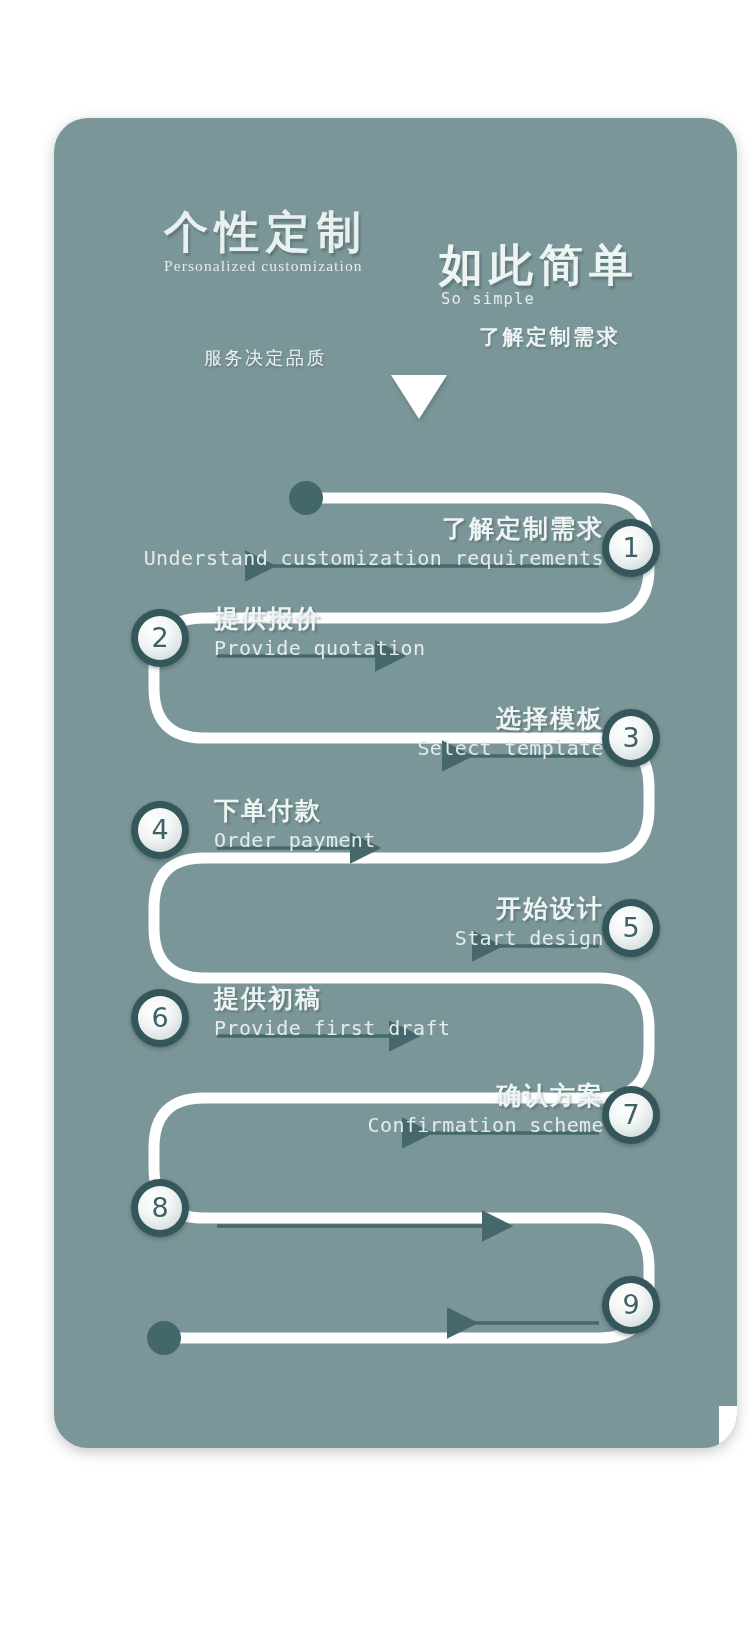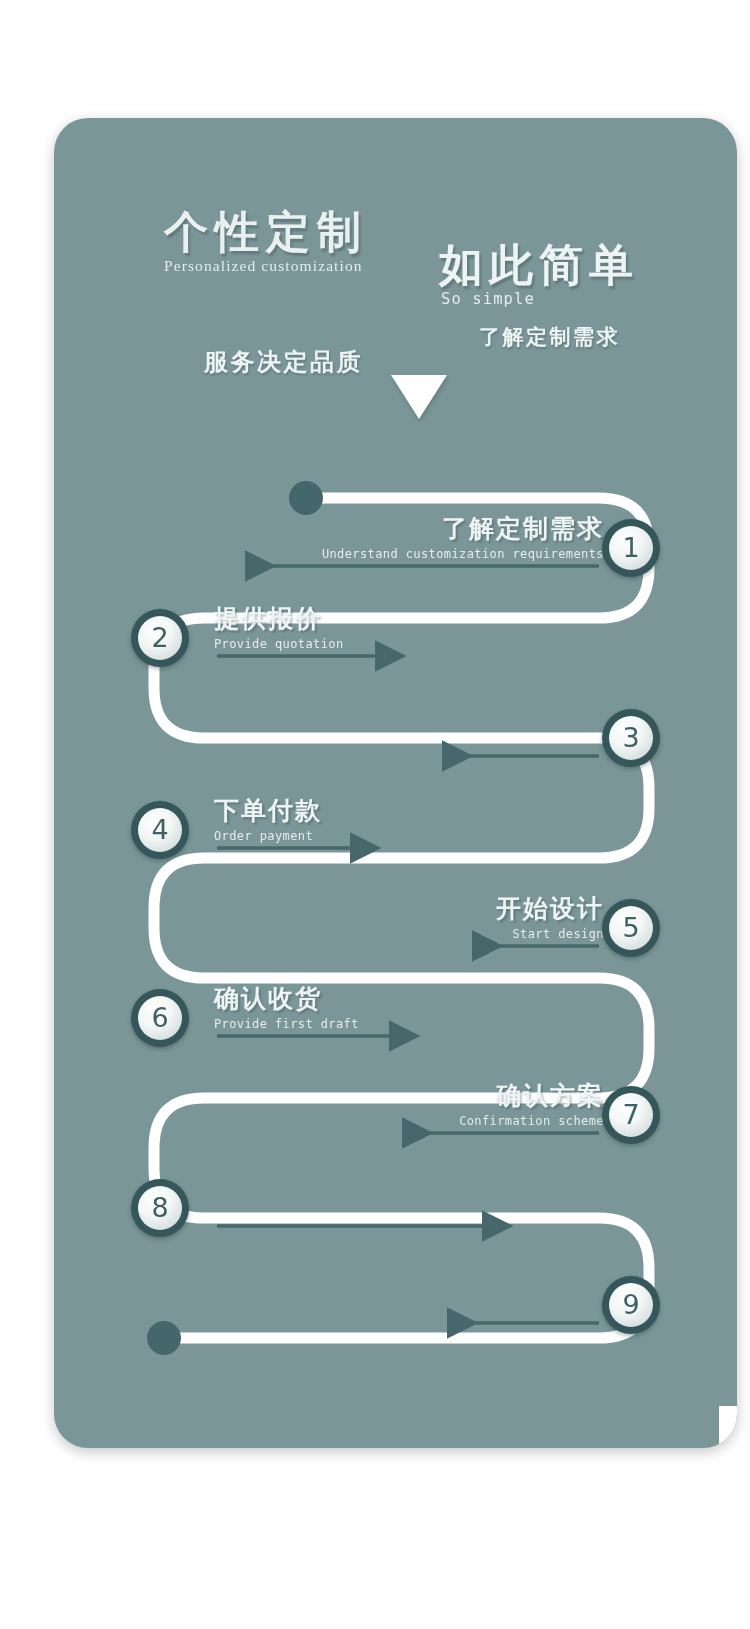--- a/index.html
+++ b/index.html
@@ -62,21 +62,21 @@
     font-family: "DejaVu Sans Mono", monospace;
   }
   .hdr-cn-3 {
     left: 425px; top: 205px;
     font-size: 21px; font-weight: 700;
     letter-spacing: 2.5px; color: #eef4f3;
     text-shadow: 1px 2px 2px rgba(40,60,60,0.28);
   }
   .hdr-cn-4 {
     left: 150px; top: 228px;
-    font-size: 24px; font-weight: 700;
+    font-size: 18px; font-weight: 400;
     letter-spacing: 2.5px; color: #eef4f3;
     text-shadow: 1px 2px 2px rgba(40,60,60,0.28);
   }
   .tri {
     position: absolute;
     left: 337px; top: 257px;
     width: 0; height: 0;
     border-left: 28px solid transparent;
     border-right: 28px solid transparent;
     border-top: 44px solid #ffffff;
@@ -93,21 +93,21 @@
   
   .step { position: absolute; }
   .step-cn {
     font-size: 25px; font-weight: 700;
     color: #eef4f3; letter-spacing: 2px;
     line-height: 1;
     text-shadow: 2px 2px 2px rgba(40,60,60,0.30);
     white-space: nowrap;
   }
   .step-en {
-    font-size: 12px;
+    font-size: 20px;
     color: #e4ecea; letter-spacing: 0.4px;
     line-height: 1;
     margin-top: 7px;
     font-family: "DejaVu Sans Mono", monospace;
     white-space: nowrap;
   }
   .step.right { text-align: right; }
   .step.left  { text-align: left; }
 
   
@@ -191,20 +191,24 @@
     </div>
 
     <div class="step left" style="left:160px; top:488px;">
       <div class="step-cn">提供报价</div>
       <div class="step-en">Provide quotation</div>
     </div>
     <div class="badge" style="left:77px; top:491px;">
       <div class="badge-inner">2</div>
     </div>
 
+    <div class="step right" style="right:133px; top:588px;">
+      <div class="step-cn">选择模板</div>
+      <div class="step-en">Select template</div>
+    </div>
     <div class="badge" style="left:548px; top:591px;">
       <div class="badge-inner">3</div>
     </div>
 
     <div class="step left" style="left:160px; top:680px;">
       <div class="step-cn">下单付款</div>
       <div class="step-en">Order payment</div>
     </div>
     <div class="badge" style="left:77px; top:683px;">
       <div class="badge-inner">4</div>
@@ -212,21 +216,21 @@
 
     <div class="step right" style="right:133px; top:778px;">
       <div class="step-cn">开始设计</div>
       <div class="step-en">Start design</div>
     </div>
     <div class="badge" style="left:548px; top:781px;">
       <div class="badge-inner">5</div>
     </div>
 
     <div class="step left" style="left:160px; top:868px;">
-      <div class="step-cn">确认收货</div>
+      <div class="step-cn">提供初稿</div>
       <div class="step-en">Provide first draft</div>
     </div>
     <div class="badge" style="left:77px; top:871px;">
       <div class="badge-inner">6</div>
     </div>
 
     <div class="step right" style="right:133px; top:965px;">
       <div class="step-cn">确认方案</div>
       <div class="step-en">Confirmation scheme</div>
     </div>

